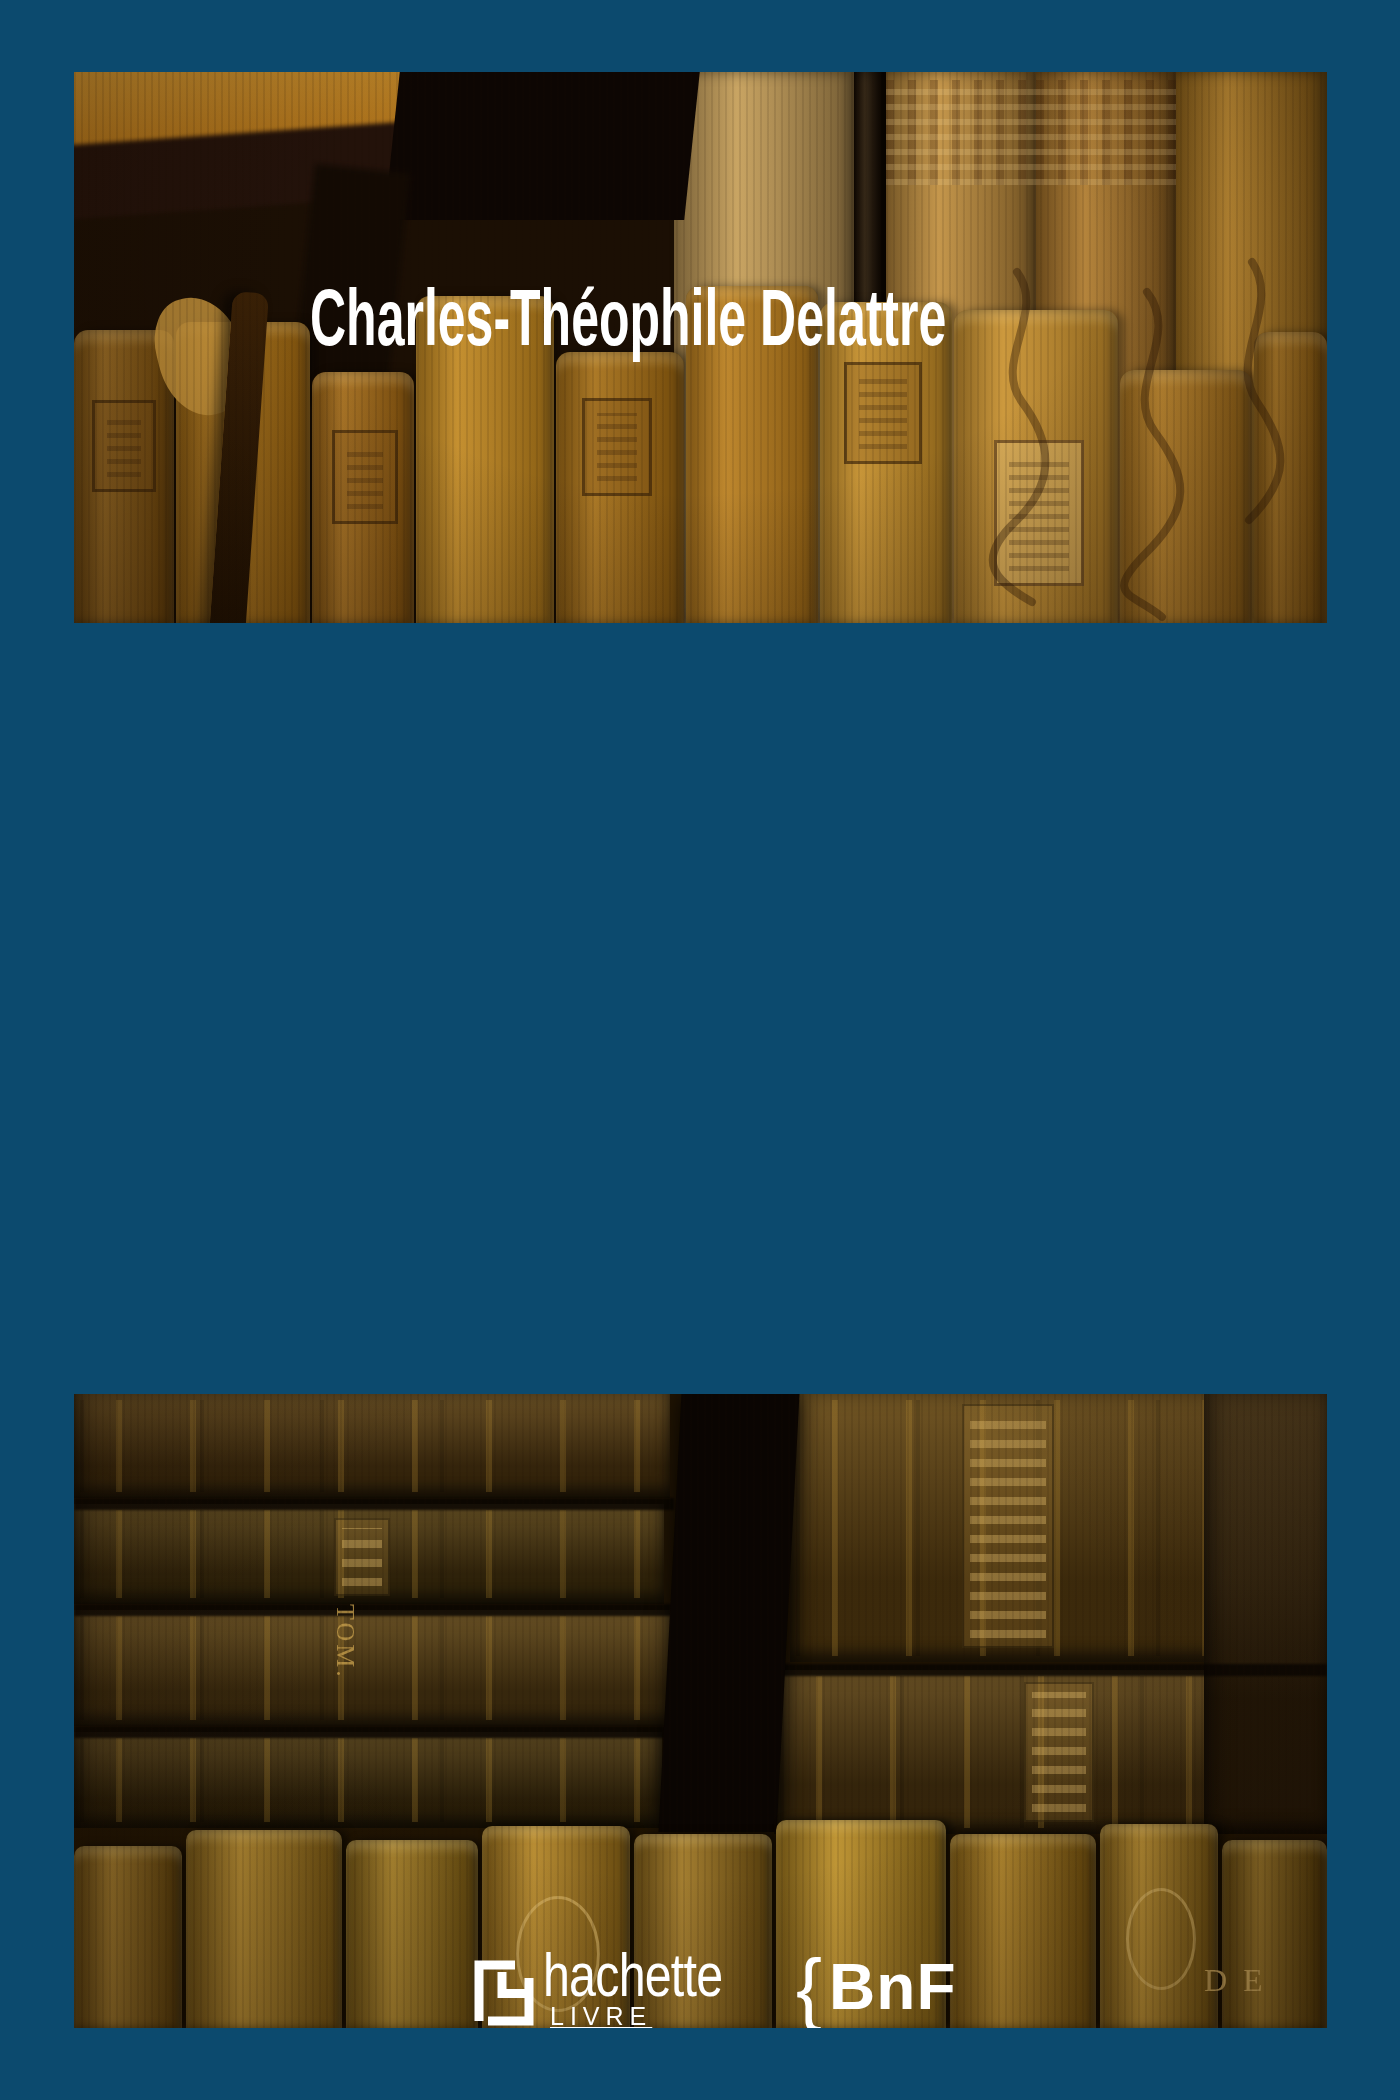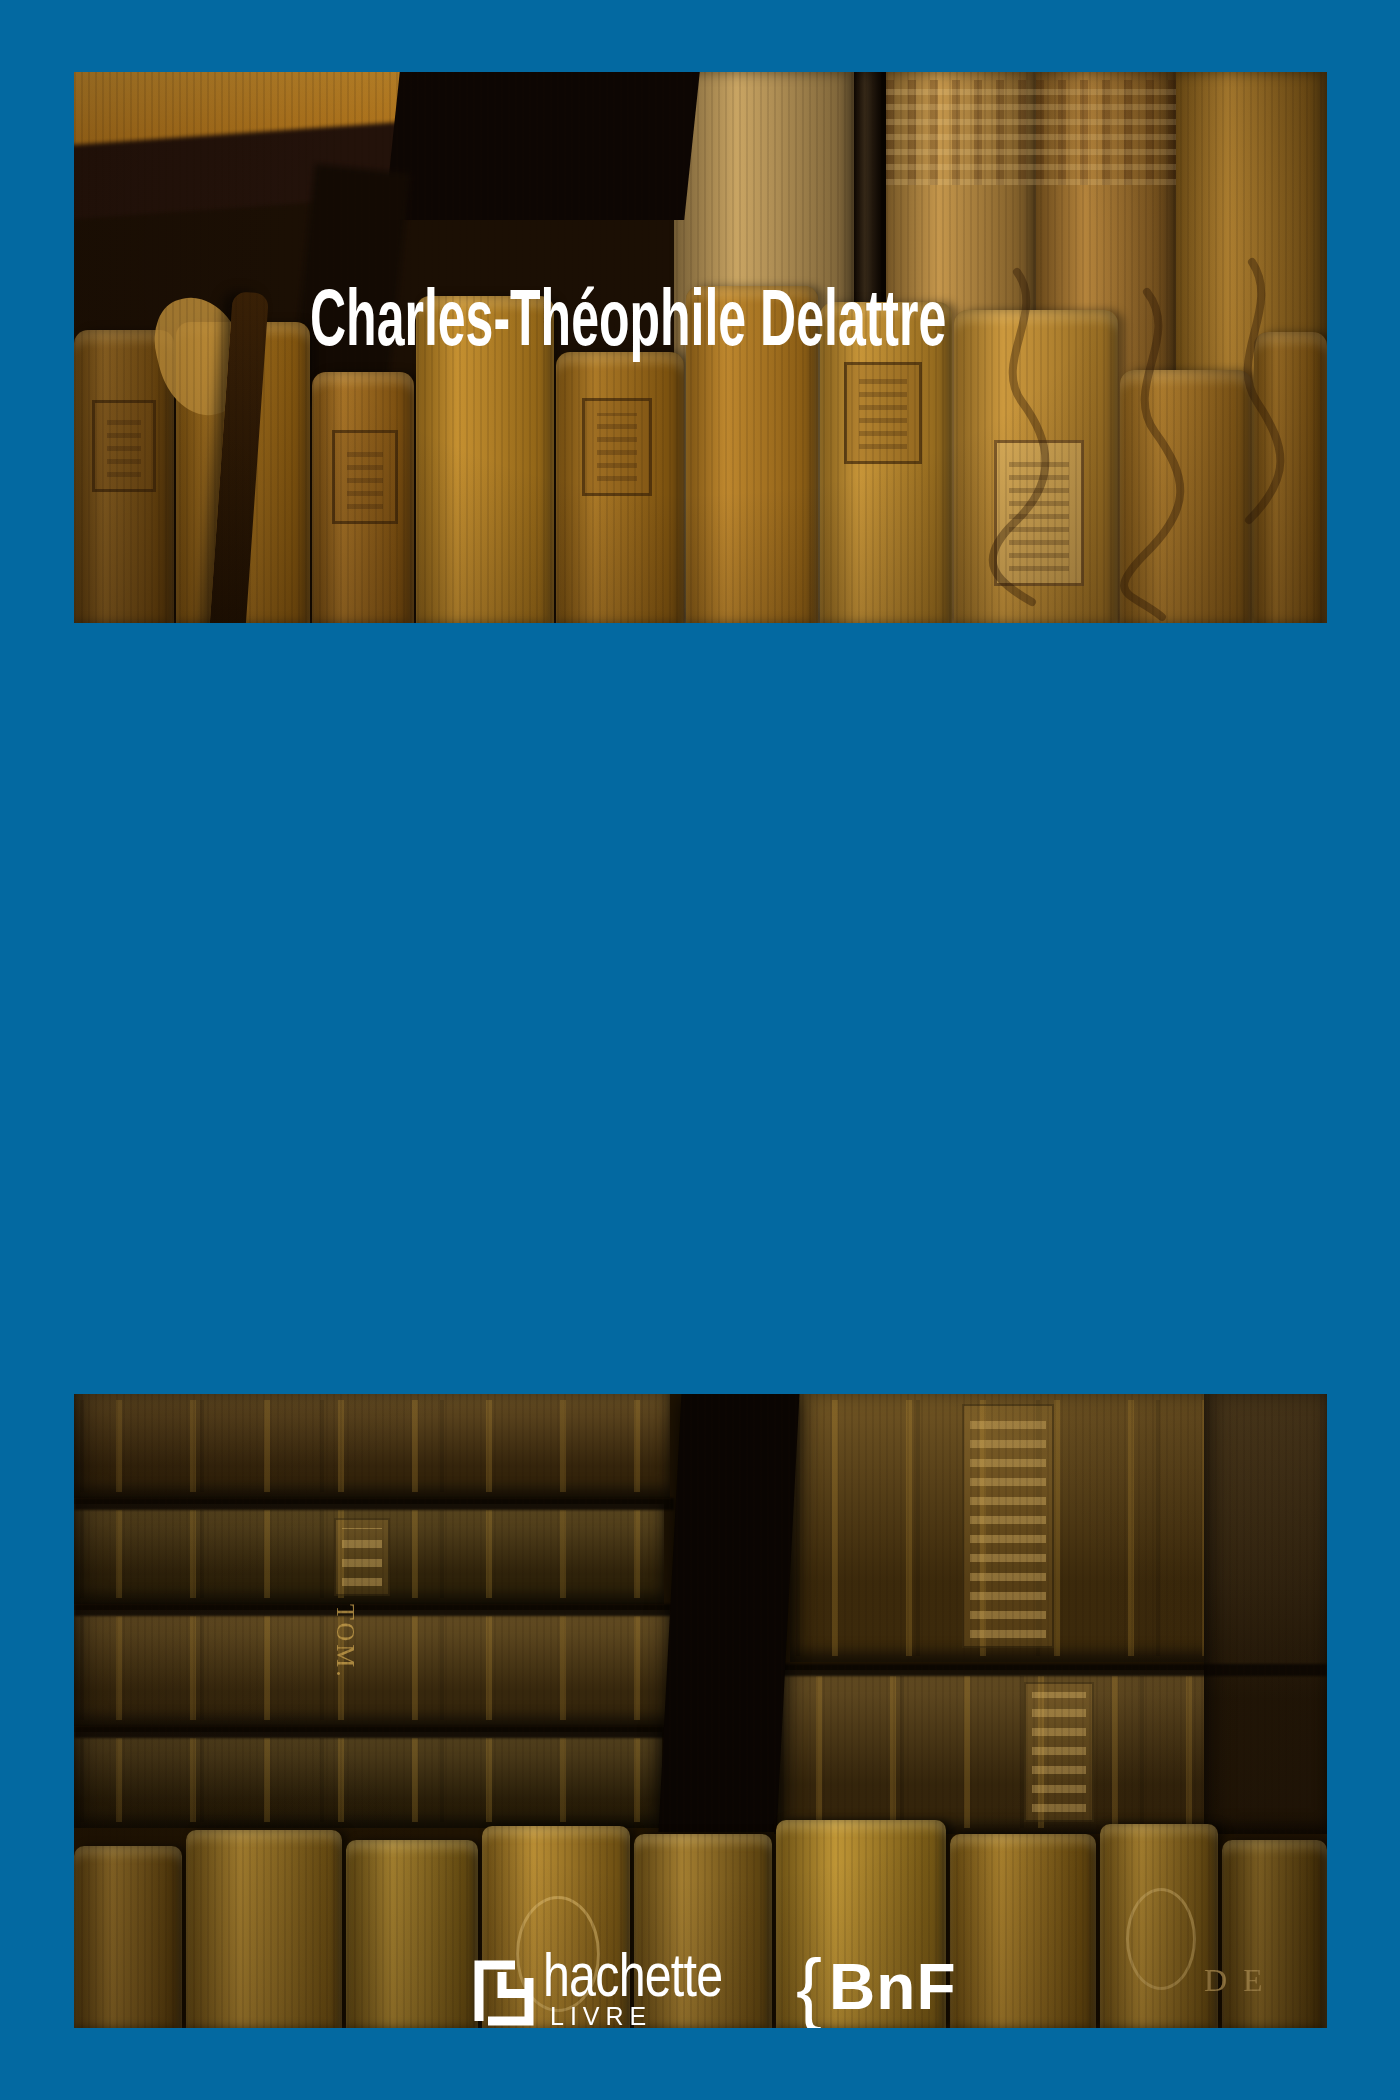--- a/index.html
+++ b/index.html
@@ -1,16 +1,16 @@
 <!DOCTYPE html>
 <html><head>
 <meta charset="utf-8">
 <style>
   html,body{margin:0;padding:0;background:#e8e0d0;}
-  .stage{position:relative;width:1400px;height:2100px;background:#0369a1;overflow:hidden;
+  .stage{position:relative;width:1400px;height:2100px;background:#0c4a6e;overflow:hidden;
          font-family:"Liberation Sans",sans-serif;}
   .content{position:absolute;left:74px;top:72px;width:1253px;height:1956px;overflow:hidden;}
 
   
   .photo-top{position:absolute;left:0;top:0;width:1253px;height:551px;background:#1b0f04;overflow:hidden;}
   .tspine{position:absolute;top:0;bottom:0;left:var(--x);width:var(--w);background:
       linear-gradient(90deg, rgba(0,0,0,.38), rgba(255,228,165,.14) 35%, rgba(0,0,0,.30) 88%), var(--c);
       box-shadow: inset -8px 0 14px rgba(0,0,0,.45), 5px 0 8px rgba(0,0,0,.4);}
   .crown{position:absolute;left:0;right:0;top:8px;height:105px;opacity:.8;background:
       repeating-linear-gradient(0deg, rgba(245,215,150,.28) 0 6px, transparent 6px 15px),
@@ -75,21 +75,21 @@
       font-family:"Liberation Serif",serif;font-size:26px;letter-spacing:3px;
       transform:rotate(90deg);transform-origin:left top;}
   .de-letters{position:absolute;left:1130px;top:568px;color:#d9b468;opacity:.8;
       font-family:"Liberation Serif",serif;font-size:32px;letter-spacing:16px;}
 
   
   .publisher{position:absolute;left:0;top:0;width:100%;height:100%;z-index:6;margin-top:36px;}
   .hlogo{position:absolute;left:399px;top:530px;width:62px;height:66px;}
   .hword{position:absolute;left:469px;top:514px;color:#fff;font-size:62px;line-height:1;
       letter-spacing:-1px;transform:scaleX(.78);transform-origin:left top;white-space:nowrap;}
-  .hlivre{position:absolute;left:476px;top:574px;color:#fff;font-size:25px;line-height:1;letter-spacing:6px;}
+  .hlivre{position:absolute;left:476px;top:574px;color:#fff;font-size:25px;line-height:1;letter-spacing:6px;text-decoration:underline;}
   .bnf{position:absolute;left:722px;top:522px;display:flex;align-items:flex-start;color:#fff;}
   .brace{font-size:78px;line-height:1;font-weight:400;margin-top:-4px;transform:scaleY(1.02);}
   .bnf-text{font-size:64px;line-height:1;font-weight:700;margin-left:7px;margin-top:3px;letter-spacing:1px;}
 </style>
 </head>
 <body>
 
 <div class="stage">
   <div class="content">
 

